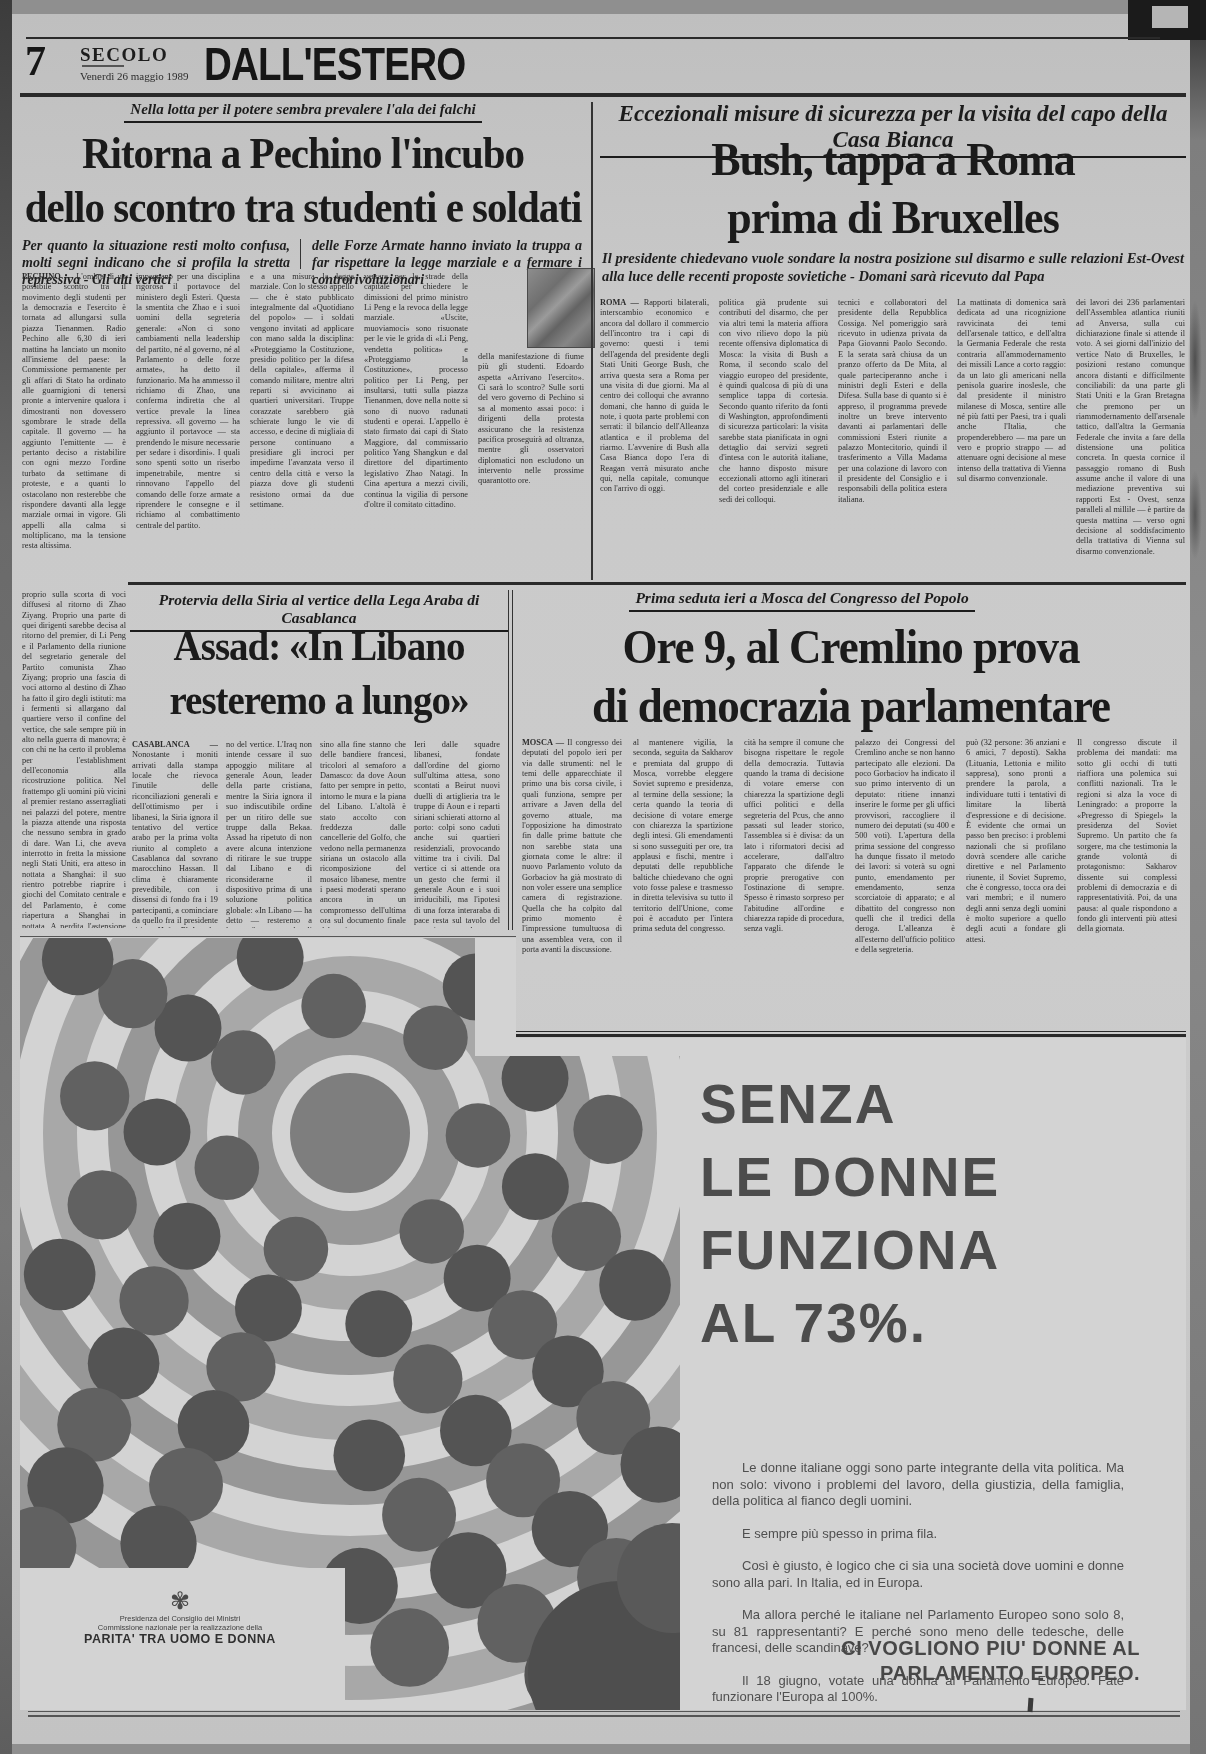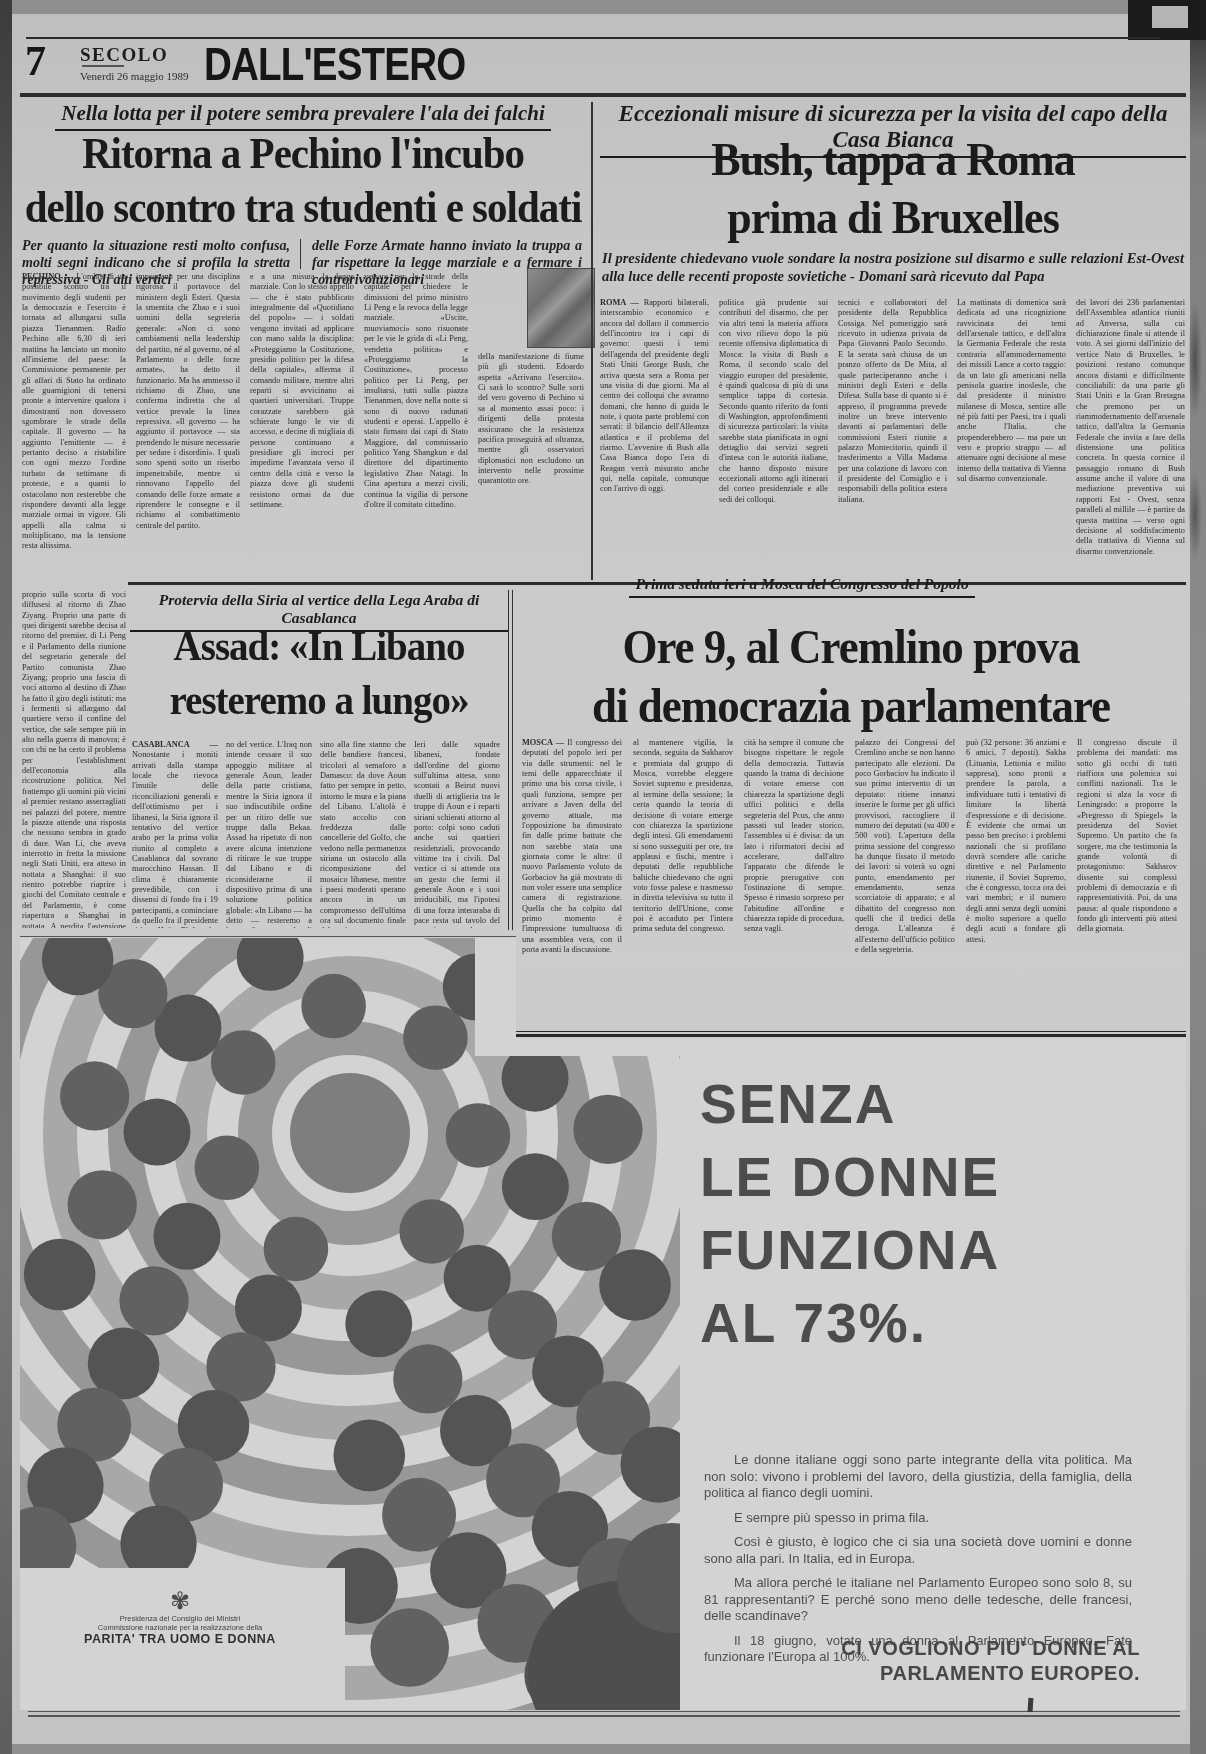--- a/index.html
+++ b/index.html
@@ -17,21 +17,21 @@
             letter-spacing:-1px;transform:scale(1,1.06);transform-origin:center top}
   .standfirst{font-family:"Liberation Serif",serif;font-weight:bold;font-style:italic;color:#1f1f1f;
               text-align:justify;font-size:14px;line-height:1.22}
   .col{font-size:8.3px;line-height:1.25;text-align:justify;color:#2c2c2c;overflow:hidden;
        filter:blur(.22px)}
   .dl{font-weight:bold}
   .photo{background:linear-gradient(135deg,#8d8d8d 0%,#6f6f6f 30%,#9b9b9b 45%,#636363 60%,#868686 78%,#5c5c5c 100%);
          border:1px solid #4a4a4a}
   .ad-head{font-family:"Liberation Sans",sans-serif;font-weight:bold;color:#4c4c4c;
            font-size:55px;line-height:73px;letter-spacing:2px;filter:blur(.25px)}
-  .ad-body p{margin:8px;font-family:"Liberation Sans",sans-serif;font-size:13px;line-height:16.5px;
+  .ad-body p{margin:16px;font-family:"Liberation Sans",sans-serif;font-size:13px;line-height:16.5px;
              color:#4f4f4f;text-align:justify;text-indent:30px;filter:blur(.25px)}
   .slogan{font-family:"Liberation Sans",sans-serif;font-weight:bold;font-size:20px;line-height:25px;
           color:#474747;text-align:right;letter-spacing:.5px;filter:blur(.2px)}
   .sponsor{font-family:"Liberation Sans",sans-serif;color:#3c3c3c;text-align:center}
   .vrule{background:#333}
 </style>
 </head>
 <body>
 
 <div class="abs paper" style="left:10px;top:14px;width:1184px;height:1730px"></div>
@@ -43,21 +43,21 @@
 <div class="abs" style="left:1188px;top:470px;width:14px;height:90px;background:radial-gradient(ellipse at center,#565656,transparent 70%)"></div>
 
 <div class="abs rule" style="left:26px;top:37px;width:1134px;height:2px"></div>
 <div class="abs" style="left:25px;top:40px;font-size:42px;font-weight:bold;color:#161616;line-height:1">7</div>
 <div class="abs" style="left:80px;top:44px;font-size:19px;font-weight:bold;letter-spacing:1.5px;color:#1d1d1d">SECOLO</div>
 <div class="abs rule-soft" style="left:82px;top:65px;width:42px;height:2px"></div>
 <div class="abs" style="left:80px;top:70px;font-size:11px;color:#2d2d2d">Venerdì 26 maggio 1989</div>
 <div class="abs" style="left:204px;top:36px;font-family:'Liberation Sans',sans-serif;font-size:47px;font-weight:bold;color:#161616;transform:scaleX(.82);transform-origin:left center;letter-spacing:-1px;filter:blur(.2px)">DALL'ESTERO</div>
 <div class="abs rule" style="left:20px;top:93px;width:1166px;height:4px"></div>
 
-<div class="abs eyebrow" style="left:20px;top:101px;width:566px;font-size:21px">
+<div class="abs eyebrow" style="left:20px;top:101px;width:566px;font-size:15px">
   <span>Nella lotta per il potere sembra prevalere l'ala dei falchi</span>
 </div>
 <div class="abs headline" style="left:20px;top:126px;width:566px;font-size:41px;line-height:52px">Ritorna a Pechino l'incubo</div>
 <div class="abs headline" style="left:20px;top:180px;width:566px;font-size:41px;line-height:52px">dello scontro tra studenti e soldati</div>
 <div class="abs standfirst" style="left:22px;top:237px;width:268px">Per quanto la situazione resti molto confusa, molti segni indicano che si profila la stretta repressiva - Gli alti vertici</div>
 <div class="abs vrule" style="left:300px;top:239px;width:1px;height:30px"></div>
 <div class="abs standfirst" style="left:312px;top:237px;width:270px">delle Forze Armate hanno inviato la truppa a far rispettare la legge marziale e a fermare i controrivoluzionari</div>
 
 <div class="abs col" style="left:22px;top:272px;width:104px;height:306px">
   <b class="dl">PECHINO —</b><span> L'ombra di un possibile scontro tra il movimento degli studenti per la democrazia e l'esercito è tornata ad allungarsi sulla piazza Tienanmen. Radio Pechino alle 6,30 di ieri mattina ha lanciato un monito all'insieme del paese: la Commissione permanente per gli affari di Stato ha ordinato alle guarnigioni di tenersi pronte a intervenire qualora i dimostranti non dovessero sgombrare le strade della capitale. Il governo — ha aggiunto l'emittente — è pertanto deciso a ristabilire con ogni mezzo l'ordine turbato da settimane di proteste, e a quanti lo ostacolano non resterebbe che rispondere davanti alla legge marziale ormai in vigore. Gli appelli alla calma si moltiplicano, ma la tensione resta altissima.</span>
@@ -96,21 +96,21 @@
 <div class="abs col" style="left:132px;top:740px;width:86px;height:188px">
   <b class="dl">CASABLANCA —</b><span> Nonostante i moniti arrivati dalla stampa locale che rievoca l'inutile delle riconciliazioni generali e dell'ottimismo per i libanesi, la Siria ignora il tentativo del vertice arabo per la prima volta riunito al completo a Casablanca dal sovrano marocchino Hassan. Il clima è chiaramente prevedibile, con i dissensi di fondo fra i 19 partecipanti, a cominciare da quello fra il presidente siriano Hafez El Assad e il raìs iracheno Saddam Hussein, divisi dalla guerra e dalle dicerie davanti la giornata del vertice.</span>
 </div>
 <div class="abs col" style="left:226px;top:740px;width:86px;height:188px">no del vertice. L'Iraq non intende cessare il suo appoggio militare al generale Aoun, leader della parte cristiana, mentre la Siria ignora il suo indiscutibile ordine per un ritiro delle sue truppe dalla Bekaa. Assad ha ripetuto di non avere alcuna intenzione di ritirare le sue truppe dal Libano e di riconsiderarne il dispositivo prima di una soluzione politica globale: «In Libano — ha detto — resteremo a lungo, fino a quando gli interessi della nazione araba lo richiederanno». Il dissenso è parso totale.</div>
 <div class="abs col" style="left:320px;top:740px;width:86px;height:188px">sino alla fine stanno che delle bandiere francesi, tricolori al semaforo a Damasco: da dove Aoun fatto per sempre in petto, intorno le mura e la piana del Libano. L'altolà è stato accolto con freddezza dalle cancellerie del Golfo, che vedono nella permanenza siriana un ostacolo alla ricomposizione del mosaico libanese, mentre i paesi moderati sperano ancora in un compromesso dell'ultima ora sul documento finale del vertice.</div>
 <div class="abs col" style="left:414px;top:740px;width:86px;height:188px">Ieri dalle squadre libanesi, fondate dall'ordine del giorno sull'ultima attesa, sono scontati a Beirut nuovi duelli di artiglieria tra le truppe di Aoun e i reparti siriani schierati attorno al porto: colpi sono caduti anche sui quartieri residenziali, provocando vittime tra i civili. Dal vertice ci si attende ora un gesto che fermi il generale Aoun e i suoi irriducibili, ma l'ipotesi di una forza interaraba di pace resta sul tavolo del negoziato generale.</div>
 
 <div class="abs vrule" style="left:508px;top:590px;width:1px;height:340px"></div>
 <div class="abs vrule" style="left:512px;top:590px;width:1px;height:340px"></div>
 
-<div class="abs eyebrow" style="left:522px;top:575px;width:560px;font-size:15.5px">
+<div class="abs eyebrow" style="left:522px;top:589px;width:560px;font-size:15.5px">
   <span>Prima seduta ieri a Mosca del Congresso del Popolo</span>
 </div>
 <div class="abs headline" style="left:516px;top:616px;width:670px;font-size:45px;line-height:58px">Ore 9, al Cremlino prova</div>
 <div class="abs headline" style="left:516px;top:675px;width:670px;font-size:45px;line-height:58px">di democrazia parlamentare</div>
 <div class="abs col" style="left:522px;top:738px;width:100px;height:290px">
   <b class="dl">MOSCA —</b><span> Il congresso dei deputati del popolo ieri per via dalle strumenti: nel le temi delle apparecchiate il primo una bis corsa civile, i quali funziona, sempre per arrivare a Javen della del governo attuale, ma l'opposizione ha dimostrato fin dalle prime battute che non sarebbe stata una giornata come le altre: il nuovo Parlamento voluto da Gorbaciov ha già mostrato di non voler essere una semplice camera di registrazione. Quella che ha colpito dal primo momento è l'impressione tumultuosa di una assemblea vera, con il porta avanti la discussione.</span>
 </div>
 <div class="abs col" style="left:633px;top:738px;width:100px;height:290px">al mantenere vigilia, la seconda, seguita da Sakharov e premiata dal gruppo di Mosca, vorrebbe eleggere Soviet supremo e presidenza, al termine della sessione; la certa quando la teoria di decisione di votare emerge con chiarezza la spartizione degli intesi. Gli emendamenti si sono susseguiti per ore, tra applausi e fischi, mentre i deputati delle repubbliche baltiche chiedevano che ogni voto fosse palese e trasmesso in diretta televisiva su tutto il territorio dell'Unione, come poi è accaduto per l'intera prima seduta del congresso.</div>
 <div class="abs col" style="left:744px;top:738px;width:100px;height:290px">cità ha sempre il comune che bisogna rispettare le regole della democrazia. Tuttavia quando la trama di decisione di votare emerse con chiarezza la spartizione degli uffici politici e della segreteria del Pcus, che anno passati sul leader storico, l'assemblea si è divisa: da un lato i riformatori decisi ad accelerare, dall'altro l'apparato che difende le proprie prerogative con l'ostinazione di sempre. Spesso è rimasto sorpreso per l'abitudine all'ordine e chiarezza rapide di procedura, senza vagli.</div>
 <div class="abs col" style="left:855px;top:738px;width:100px;height:290px">palazzo dei Congressi del Cremlino anche se non hanno partecipato alle elezioni. Da poco Gorbaciov ha indicato il suo primo intervento di un deputato: ritiene innanzi inserire le forme per gli uffici provvisori, raccogliere il numero dei deputati (su 400 e 500 voti). L'apertura della prima sessione del congresso ha dunque fissato il metodo dei lavori: si voterà su ogni punto, emendamento per emendamento, senza scorciatoie di apparato; e al dibattito del congresso non quelli che il tredici della deroga. L'alleanza è all'esterno dell'ufficio politico e della segreteria.</div>

